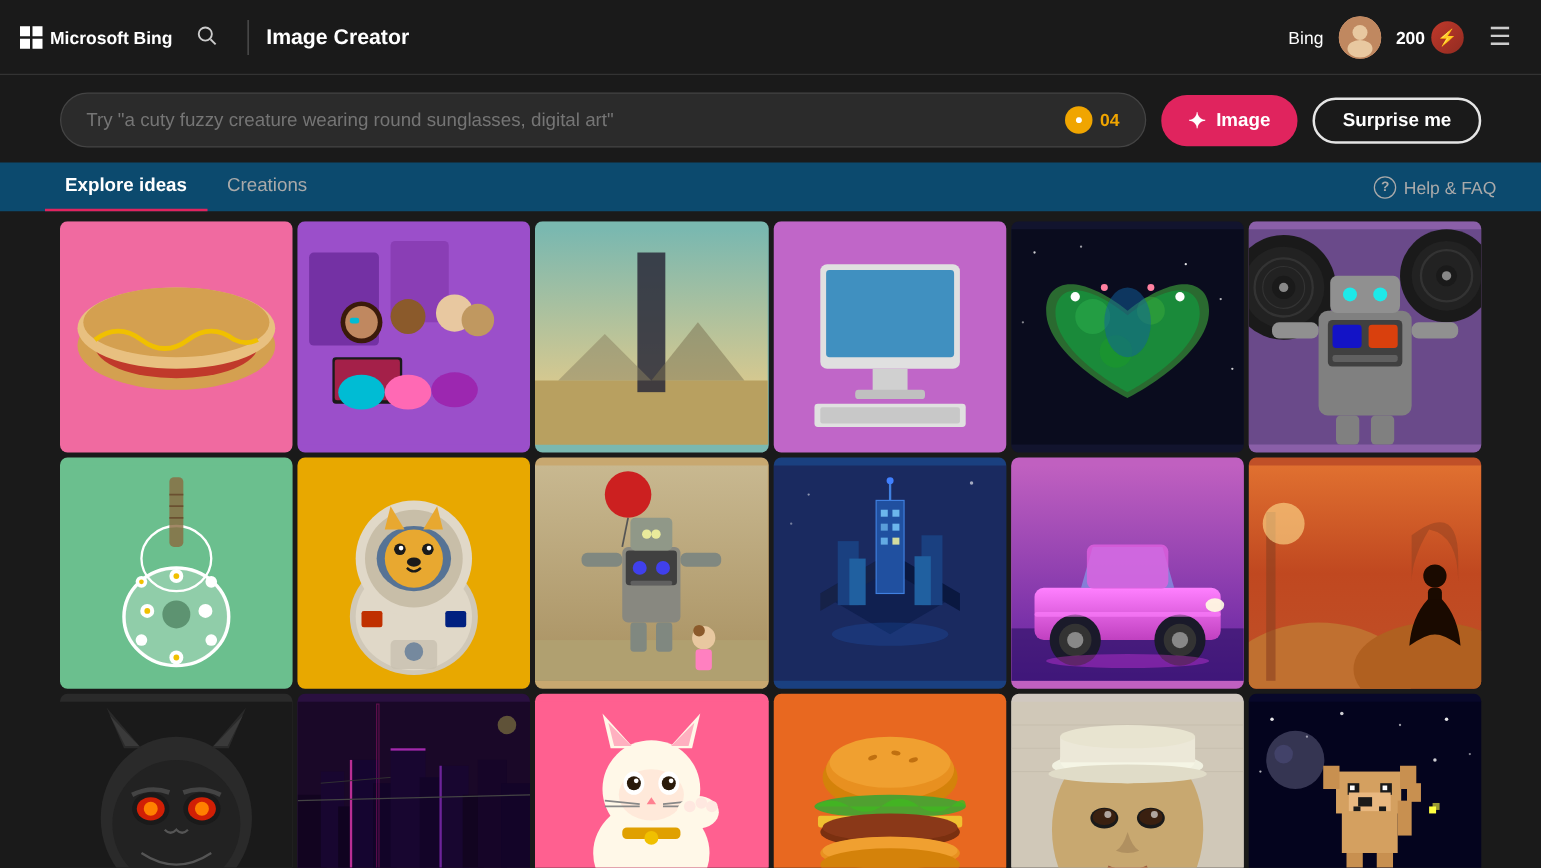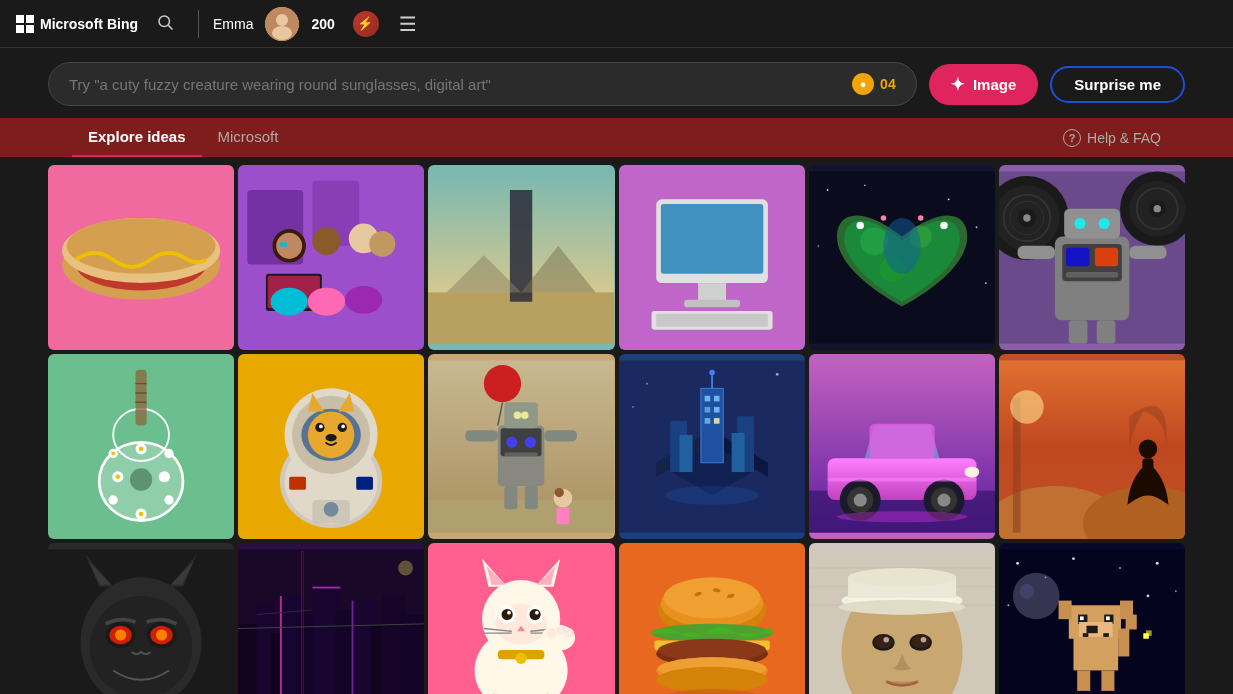--- a/index.html
+++ b/index.html
@@ -11,21 +11,21 @@
       color: #fff;
       overflow: hidden;
     }
 
     
     .header {
       display: flex;
       align-items: center;
       background: #1a1a1a;
       padding: 0 16px;
-      height: 48px;
+      height: 60px;
       border-bottom: 1px solid #333;
     }
     .header-logo {
       display: flex;
       align-items: center;
       gap: 8px;
       margin-right: 12px;
     }
     .bing-logo {
       display: flex;
@@ -81,21 +81,21 @@
       overflow: hidden;
       background: #e8a87c;
       display: flex;
       align-items: center;
       justify-content: center;
       font-size: 16px;
     }
     .coins-badge {
       display: flex;
       align-items: center;
-      gap: 18px;
+      gap: 5px;
       color: #fff;
       font-size: 14px;
       font-weight: 600;
     }
     .coin-icon {
       width: 26px;
       height: 26px;
       border-radius: 50%;
       background: linear-gradient(135deg, #c0392b, #922b21);
       display: flex;
@@ -171,36 +171,36 @@
       cursor: pointer;
       display: flex;
       align-items: center;
       gap: 8px;
     }
     .create-btn .create-icon {
       font-size: 17px;
     }
     .surprise-btn {
       background: #1a1a1a;
-      border: 2px solid #1d4ed8;
+      border: 2px solid #e5e5e5;
       color: #fff;
       font-size: 15px;
       font-weight: 600;
       padding: 8px 22px;
       border-radius: 24px;
       cursor: pointer;
     }
 
     
     .tabs-section {
       display: flex;
       align-items: center;
       justify-content: space-between;
-      padding: 0 72px;
-      background: #7f1d1d;
+      padding: 0 36px;
+      background: #0c4a6e;
       margin-bottom: 8px;
     }
     .tabs {
       display: flex;
       gap: 0;
     }
     .tab {
       padding: 10px 16px;
       font-size: 15px;
       cursor: pointer;
@@ -294,22 +294,23 @@
       <span>Microsoft Bing</span>
     </div>
   </div>
   <button class="search-icon-btn">
     <svg width="18" height="18" viewBox="0 0 24 24" fill="none" stroke="currentColor" stroke-width="2">
       <circle cx="11" cy="11" r="7"></circle>
       <line x1="16.5" y1="16.5" x2="22" y2="22"></line>
     </svg>
   </button>
   <div class="header-divider"></div>
+  <span class="header-title">Image Creator</span>
   <div class="header-right">
-    <span class="user-name">Emma</span>
+    <span class="user-name">Bing</span>
     <div class="user-avatar">
       <svg width="34" height="34" viewBox="0 0 34 34">
         <circle cx="17" cy="17" r="17" fill="#c08860"></circle>
         <circle cx="17" cy="13" r="6" fill="#e8c8a0"></circle>
         <ellipse cx="17" cy="26" rx="10" ry="7" fill="#e8c8a0"></ellipse>
       </svg>
     </div>
     <div class="coins-badge">
       <span>200</span>
       <div class="coin-icon">⚡</div>
@@ -334,21 +335,21 @@
     <span>Surprise me</span>
   </button>
 </div>
 
 <div class="tabs-section">
   <div class="tabs">
     <button class="tab active">
       <span>Explore ideas</span>
     </button>
     <button class="tab">
-      <span>Microsoft</span>
+      <span>Creations</span>
     </button>
   </div>
   <div class="help-link">
     <div class="help-circle">?</div>
     <span>Help &amp; FAQ</span>
   </div>
 </div>
 
 <div class="image-grid">
 

